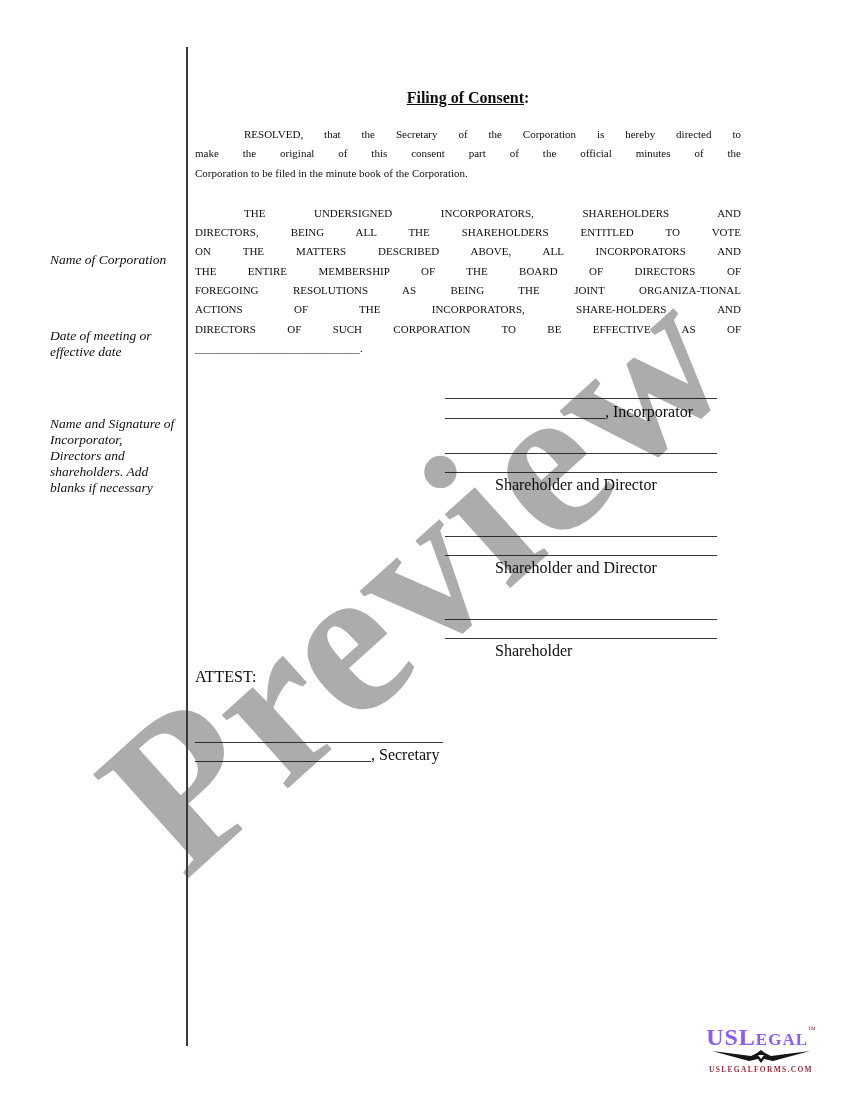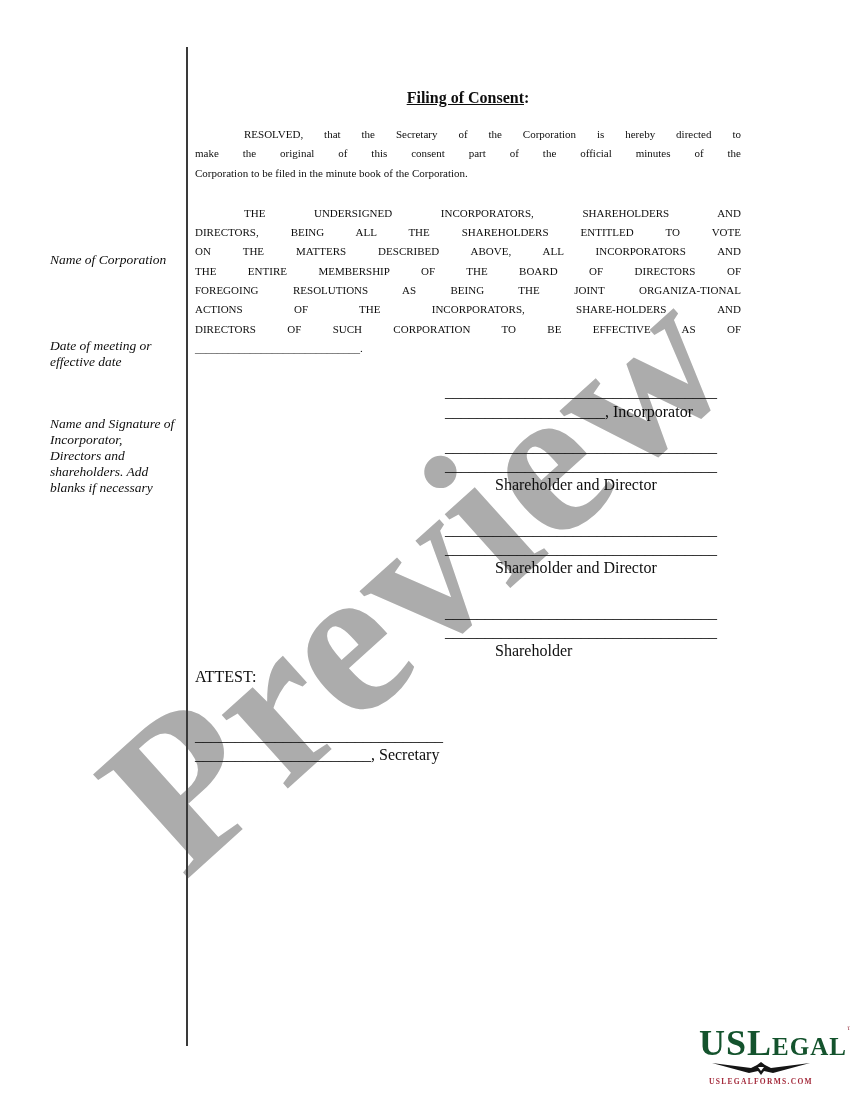--- a/index.html
+++ b/index.html
@@ -19,21 +19,21 @@
   .vline {
     position:absolute; left:186px; top:47px; width:2px; height:999px;
     background:#3a3a3a; z-index:2;
   }
   
   .note {
     position:absolute; left:50px; width:148px; z-index:2;
     font-style:italic; font-size:13.5px; line-height:16px; color:#0e0e0e;
   }
   .n1 { top:252px; }
-  .n2 { top:338px; }
+  .n2 { top:328px; }
   .n3 { top:416px; }
   .n4 { top:704px; }
   
   .main { position:absolute; left:195px; top:0; width:546px; z-index:2; }
   .heading { margin-top:88px; font-size:16px; font-weight:bold; line-height:20px;text-align:center; }
   .heading .hu { text-decoration:underline; }
   .para { font-size:11px; line-height:19.3px; }
   .p1 { margin-top:17px; }
   .p2 { margin-top:21px; }
   .para .ln { text-align:justify; text-align-last:justify; }
@@ -46,22 +46,22 @@
   .sb3 { margin-top:25px; }
   .sb4 { margin-top:25px; }
   .siglabel { padding-left:50px; }
   .sigline { white-space:nowrap; }
   .attest { margin-top:6px; font-size:16px; line-height:19.3px; }
   .secblock { margin-top:40px; font-size:16px; line-height:19.3px; }
   
   .logo { position:absolute; left:699px; top:1025px; width:124px; z-index:2; text-align:center; cursor:pointer; }
   .brandrow { line-height:1; white-space:nowrap; }
   .brand {
-    font-variant:small-caps; font-weight:bold; font-size:36px;
-    color:#14532d; letter-spacing:1px;
+    font-variant:small-caps; font-weight:bold; font-size:24px;
+    color:#8b5cf6; letter-spacing:1px;
   }
   .tm { font-size:8px; color:#8d2130; vertical-align:top; position:relative; top:1px; }
   .eagle { display:block; margin:1px auto 1px auto; }
   .site {
     font-size:7.5px; font-weight:bold; letter-spacing:1.3px;
     color:#a3293a; white-space:nowrap;
   }
 </style>
 </head>
 <body>

